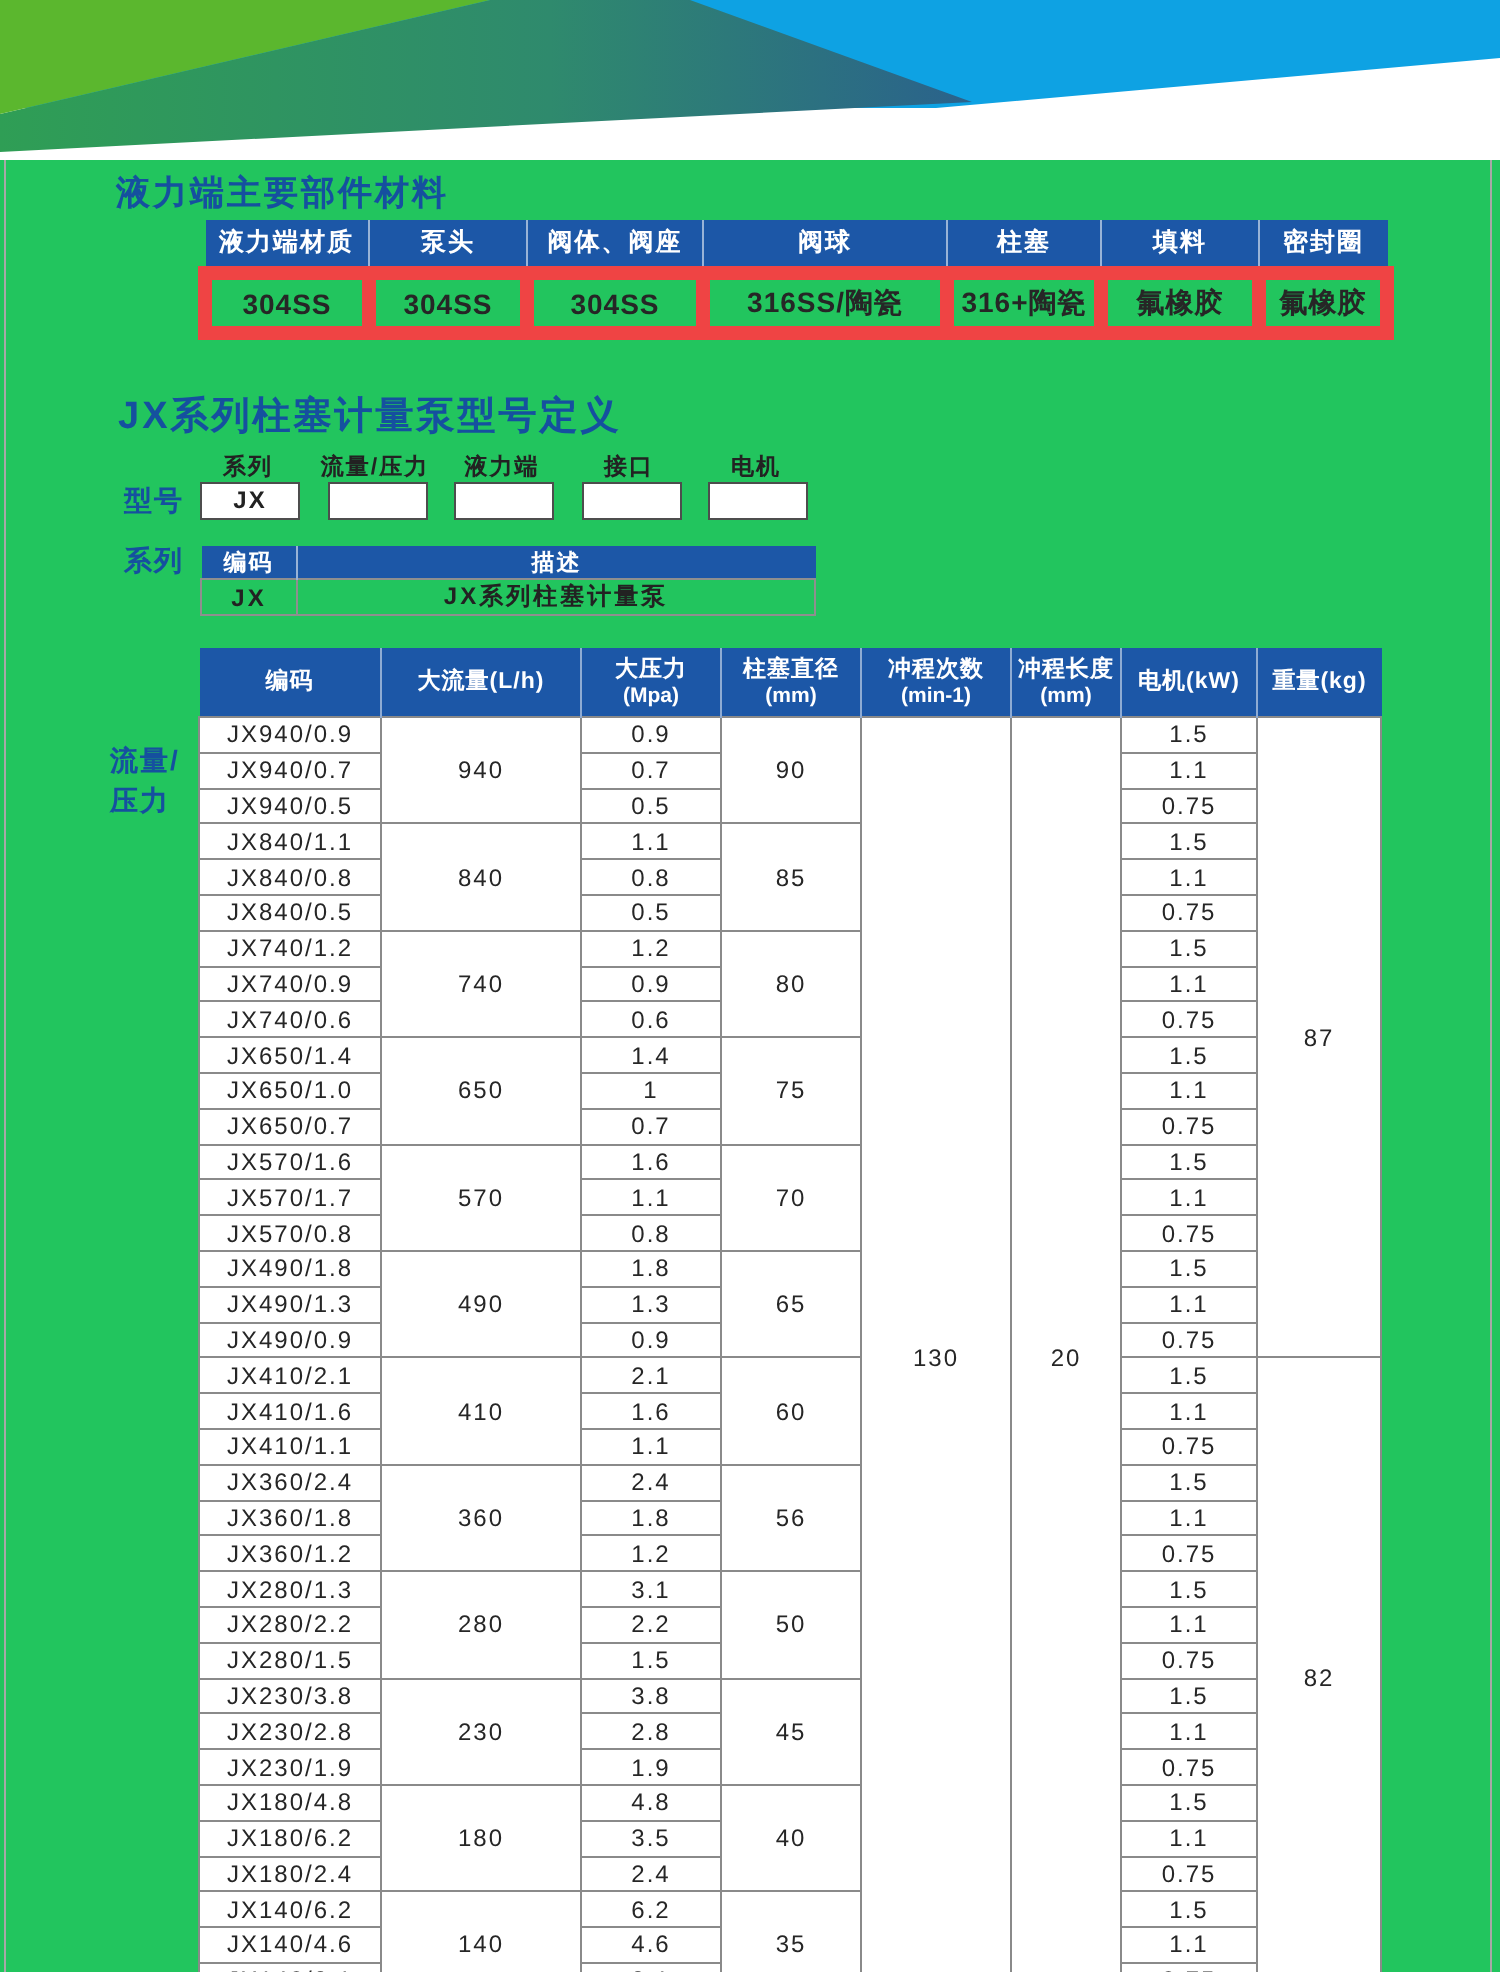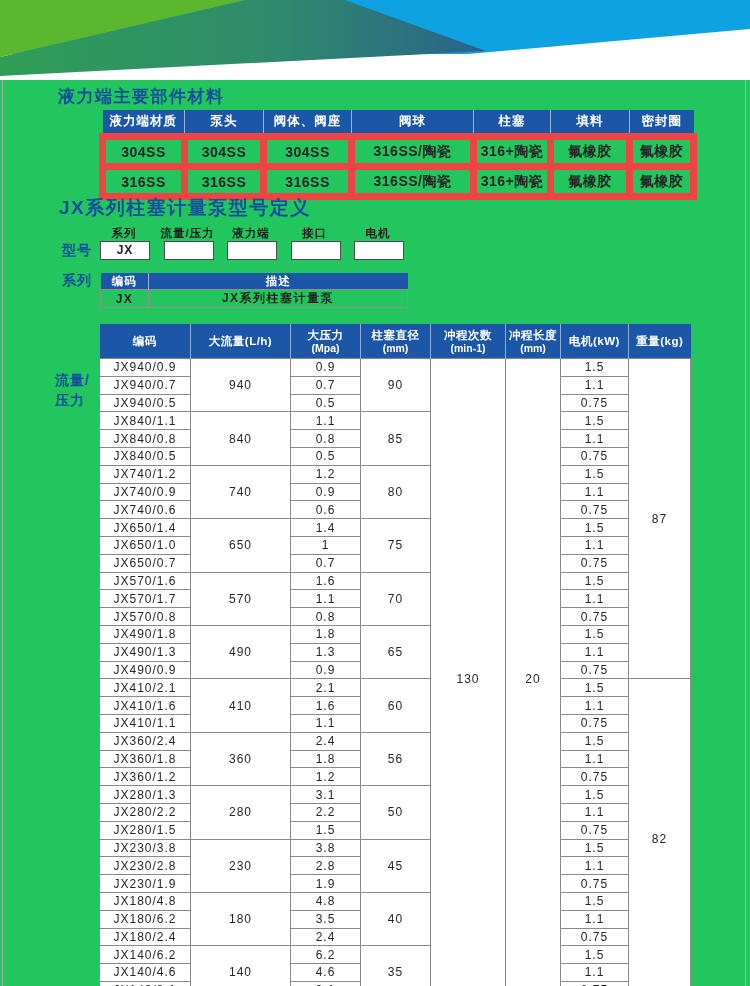--- a/index.html
+++ b/index.html
@@ -100,29 +100,20 @@
     <tbody id="mat-body">
         <tr>
           <td>304SS</td>
           <td>304SS</td>
           <td>304SS</td>
           <td>316SS/陶瓷</td>
           <td>316+陶瓷</td>
           <td>氟橡胶</td>
           <td>氟橡胶</td>
         </tr>
-        <tr>
-          <td>316SS</td>
-          <td>316SS</td>
-          <td>316SS</td>
-          <td>316SS/陶瓷</td>
-          <td>316+陶瓷</td>
-          <td>氟橡胶</td>
-          <td>氟橡胶</td>
-        </tr>
       </tbody>
   </table>
 
   <div id="title2" class="sec-title">JX系列柱塞计量泵型号定义</div>
 
   <div id="model-label" class="side-label">型号</div>
   <div id="model-fields">
       <div class="model-field-label" style="left: 79px;">系列</div>
       <div class="model-box" style="left: 100px;">JX</div>
       <div class="model-field-label" style="left: 142.5px;">流量/压力</div>

